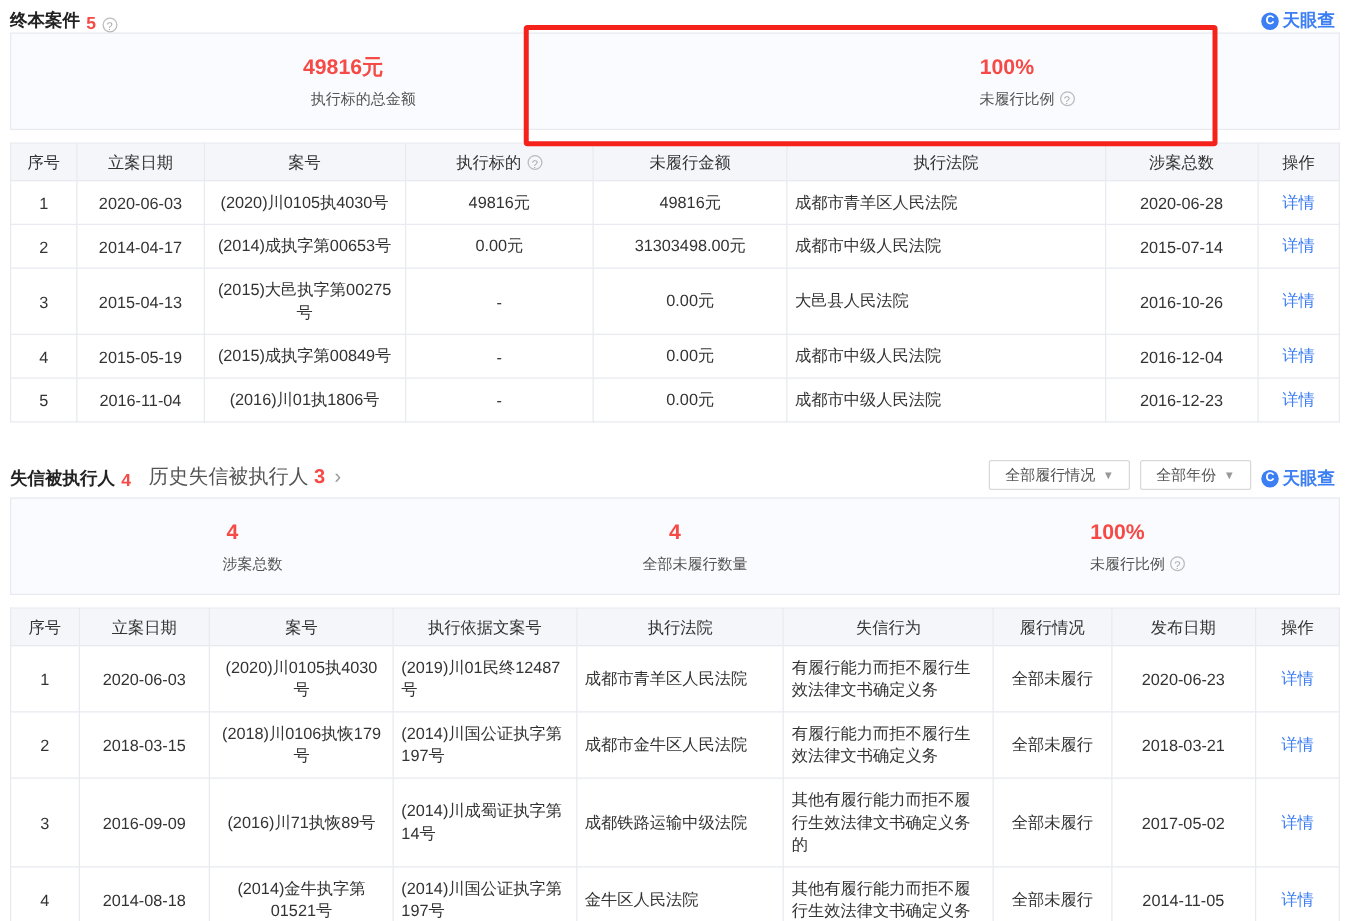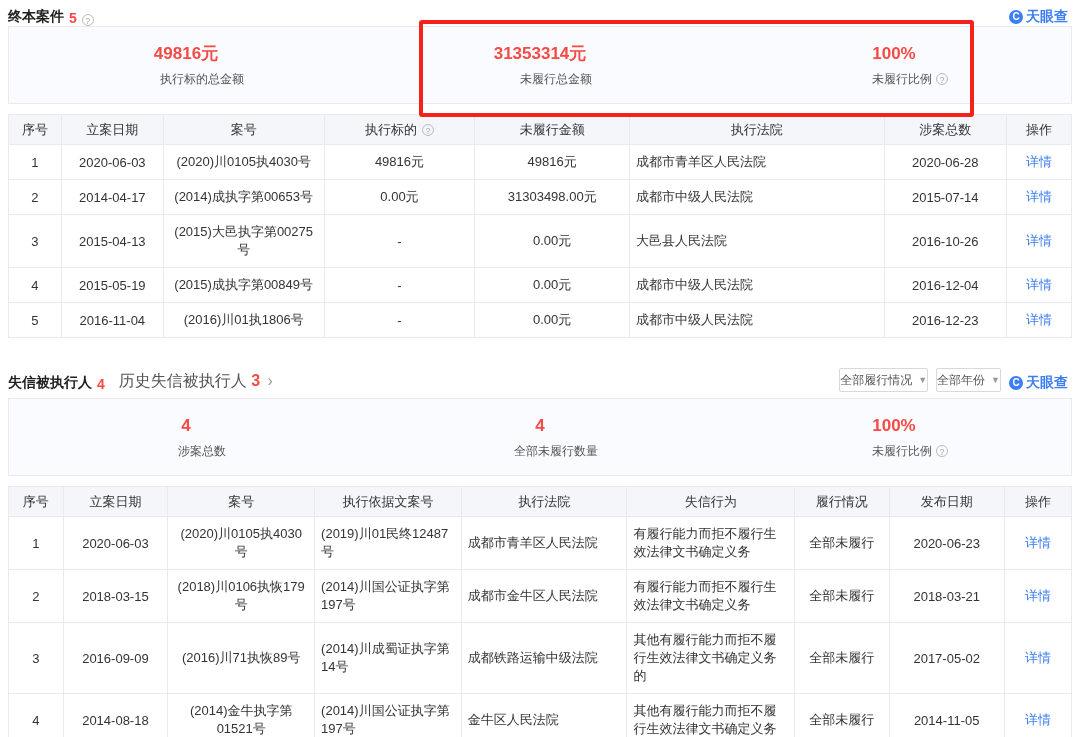--- a/index.html
+++ b/index.html
@@ -49,21 +49,21 @@
     width: 14px; height: 14px; border-radius: 50%;
     background: #3c7ef3; color: #fff; font-size: 10px;
     line-height: 14px; text-align: center; margin-right: 3px;
     font-weight: bold;
   }
 
   
   .dropdown {
     border: 1px solid #d9d9d9; background: #fff;
     height: 24px; line-height: 22px;
-    padding: 0 0; font-size: 12px; color: #555;
+    padding: 0 12px; font-size: 12px; color: #555;
     border-radius: 2px; margin-right: 8px;
     display: inline-flex; align-items: center; margin-top: 30px;
   }
   .dropdown .caret {
     margin-left: 6px; font-size: 9px; color: #999;
   }
 
   
   .summary {
     display: flex;
@@ -137,24 +137,20 @@
     <span class="brand">
       <span class="logo-circle">C</span>
       <span>天眼查</span>
     </span>
   </div>
 
   <div class="summary">
     <div class="cell">
       <div class="val">49816元</div>
       <div class="lab"><span>执行标的总金额</span></div>
-    </div>
-    <div class="cell">
-      <div class="val">31353314元</div>
-      <div class="lab"><span>未履行总金额</span></div>
     </div>
     <div class="cell">
       <div class="val">100%</div>
       <div class="lab">
         <span>未履行比例</span><span class="q-icon">?</span>
       </div>
     </div>
   </div>
 
   <div class="highlight-box" style="left:419px; top:20px; width:555px; height:97px;"></div>

